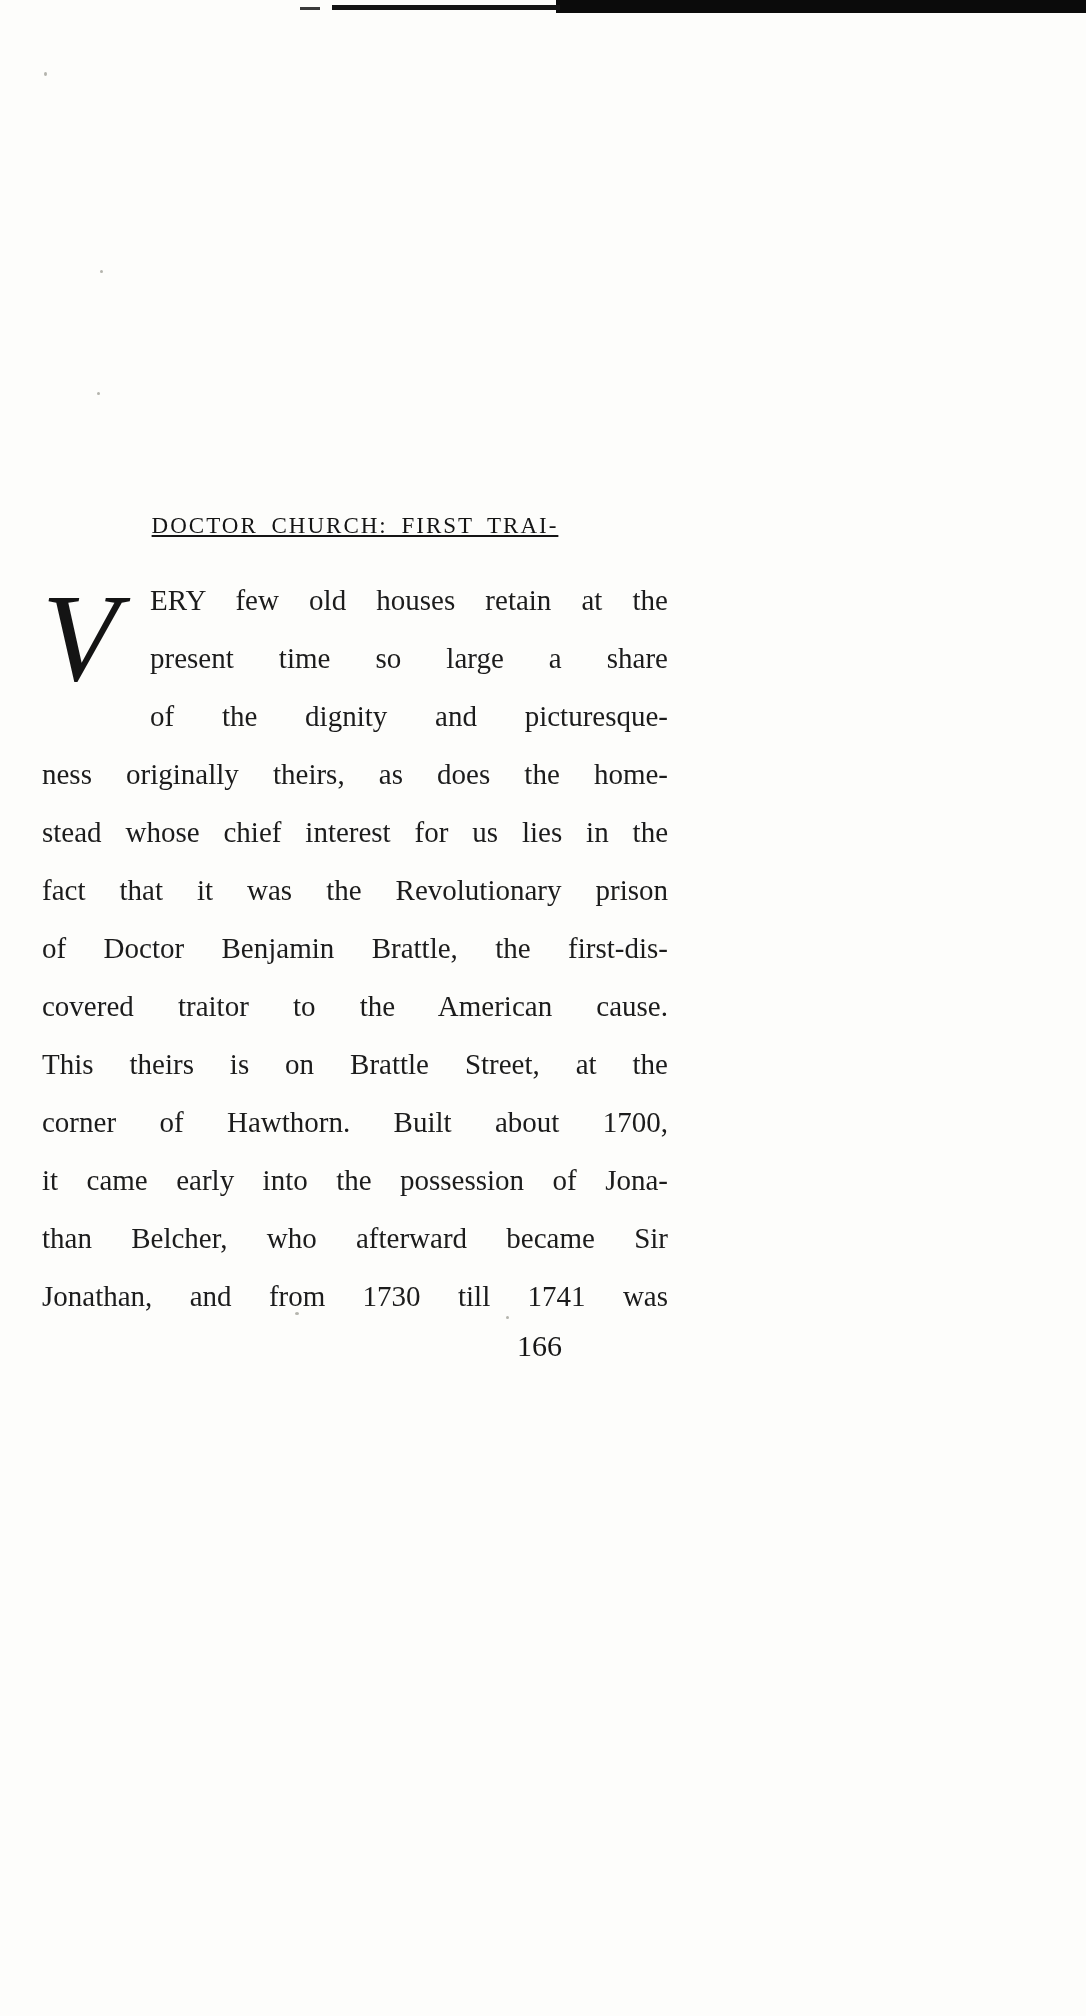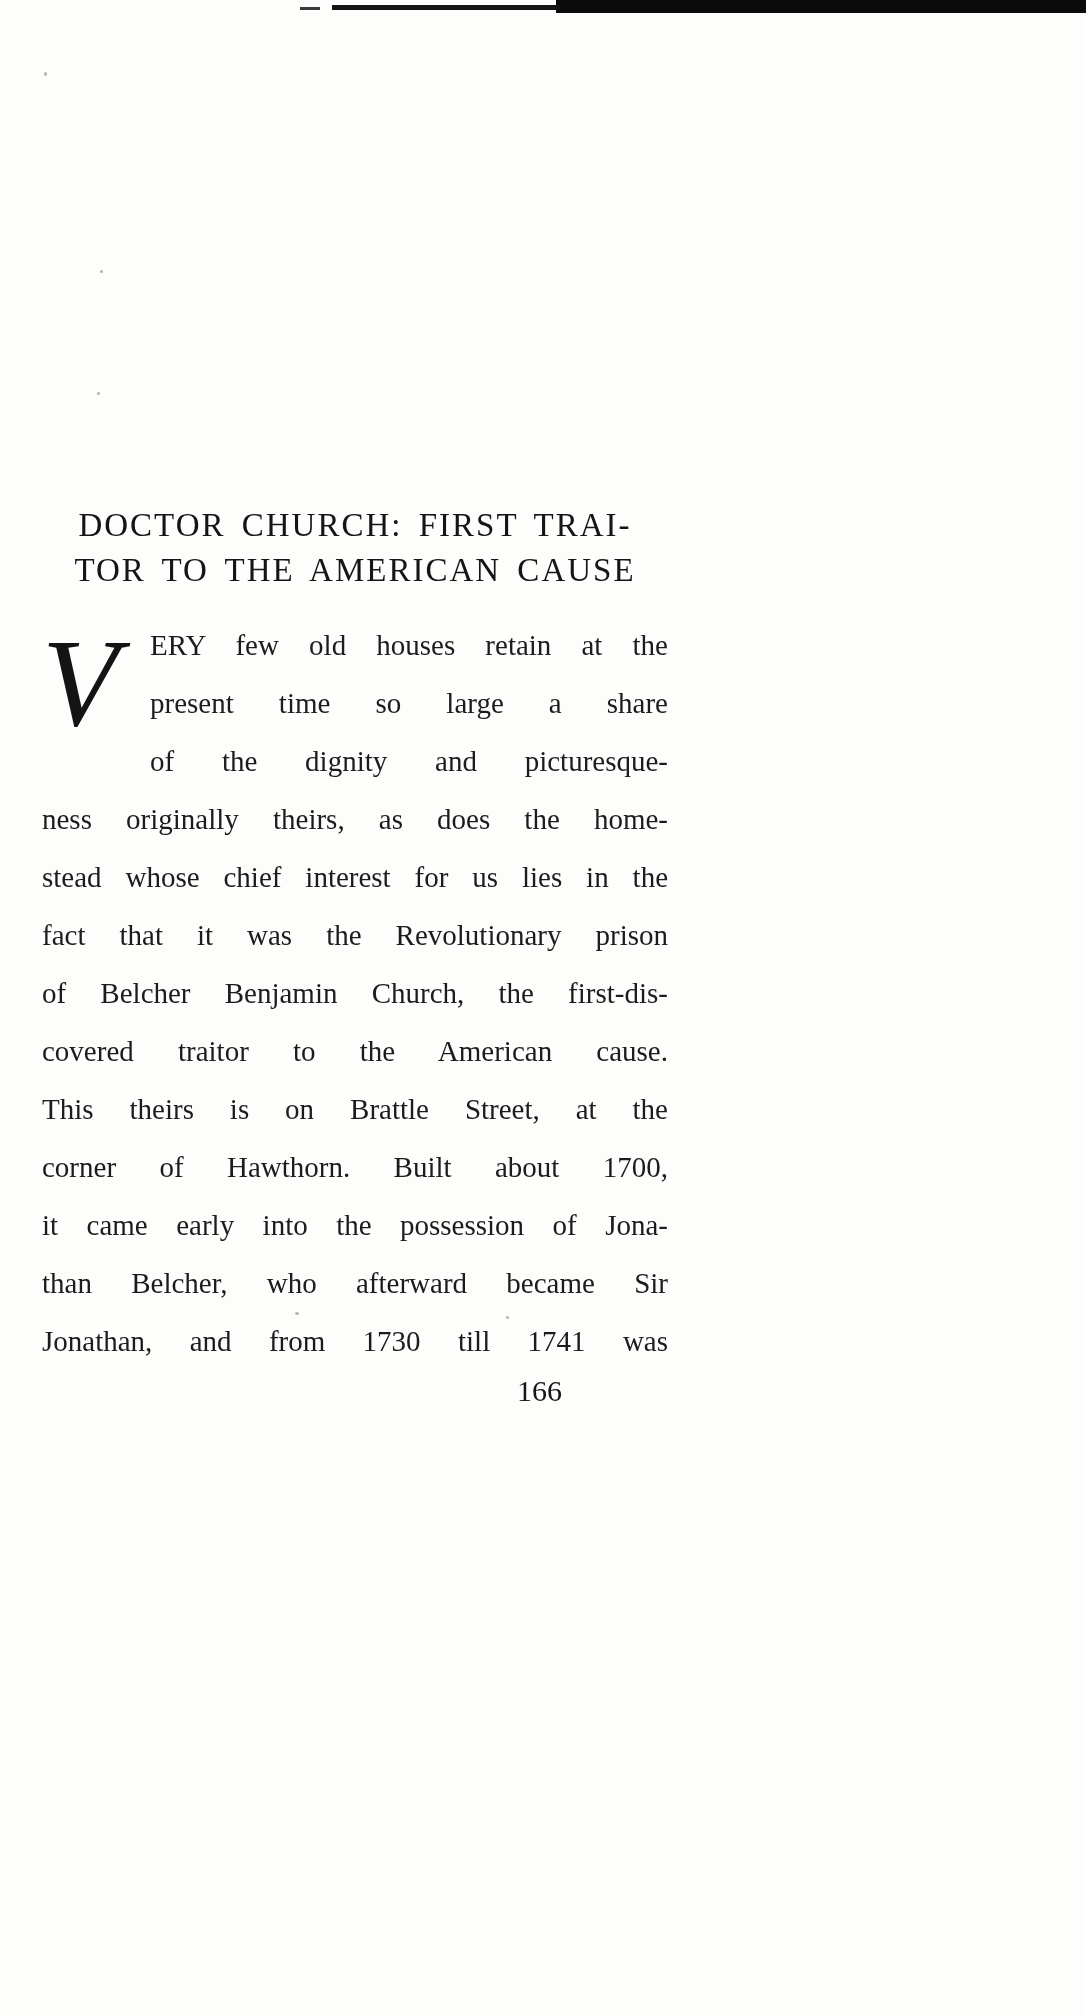--- a/index.html
+++ b/index.html
@@ -57,25 +57,26 @@
 
   .text-column {
     position: absolute;
     left: 42px;
     top: 503px;
     width: 626px;
   }
 
   .chapter-title {
     text-align: center;
-    font-size: 33px;
+    font-size: 23px;
     line-height: 45px;
     letter-spacing: 2px;
     word-spacing: 6px;
     color: #151515;
+    text-decoration: underline;
   }
   .chapter-title .title-line {
     white-space: nowrap;
   }
 
   .body-paragraph {
     margin-top: 28px;
     font-size: 29px;
     line-height: 49px;
     color: #1c1c1c;
@@ -119,32 +120,31 @@
   <div class="speck speck-1"></div>
   <div class="speck speck-2"></div>
   <div class="speck speck-3"></div>
   <div class="speck speck-4"></div>
   <div class="speck speck-5"></div>
 
   <div class="text-column">
 
     <div class="chapter-title">
       <div class="title-line">DOCTOR CHURCH: FIRST TRAI-</div>
-      <div class="title-line">TOR TO THE AMERICAN CAUSE</div>
     </div>
 
     <div class="body-paragraph">
       <div class="drop-cap">V</div>
       <div class="body-line">ERY few old houses retain at the</div>
       <div class="body-line">present time so large a share</div>
       <div class="body-line">of the dignity and picturesque-</div>
       <div class="body-line">ness originally theirs, as does the home-</div>
       <div class="body-line">stead whose chief interest for us lies in the</div>
       <div class="body-line">fact that it was the Revolutionary prison</div>
-      <div class="body-line">of Belcher Benjamin Church, the first-dis-</div>
+      <div class="body-line">of Doctor Benjamin Brattle, the first-dis-</div>
       <div class="body-line">covered traitor to the American cause.</div>
       <div class="body-line">This theirs is on Brattle Street, at the</div>
       <div class="body-line">corner of Hawthorn. Built about 1700,</div>
       <div class="body-line">it came early into the possession of Jona-</div>
       <div class="body-line">than Belcher, who afterward became Sir</div>
       <div class="body-line">Jonathan, and from 1730 till 1741 was</div>
     </div>
 
     <div class="folio">166</div>
 

